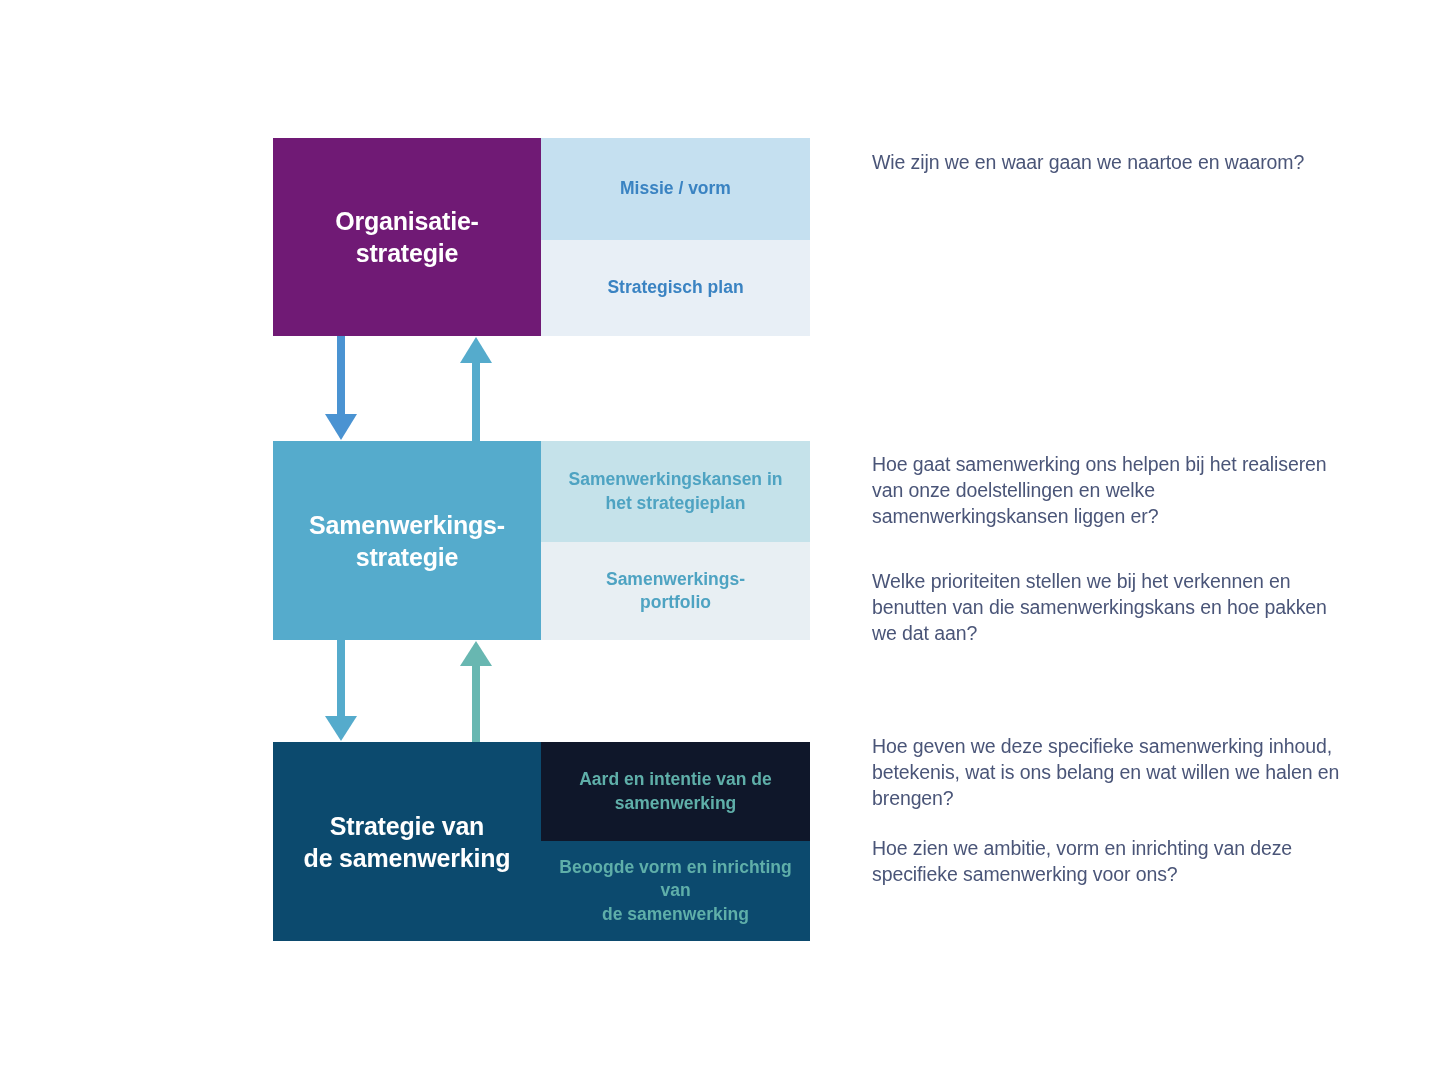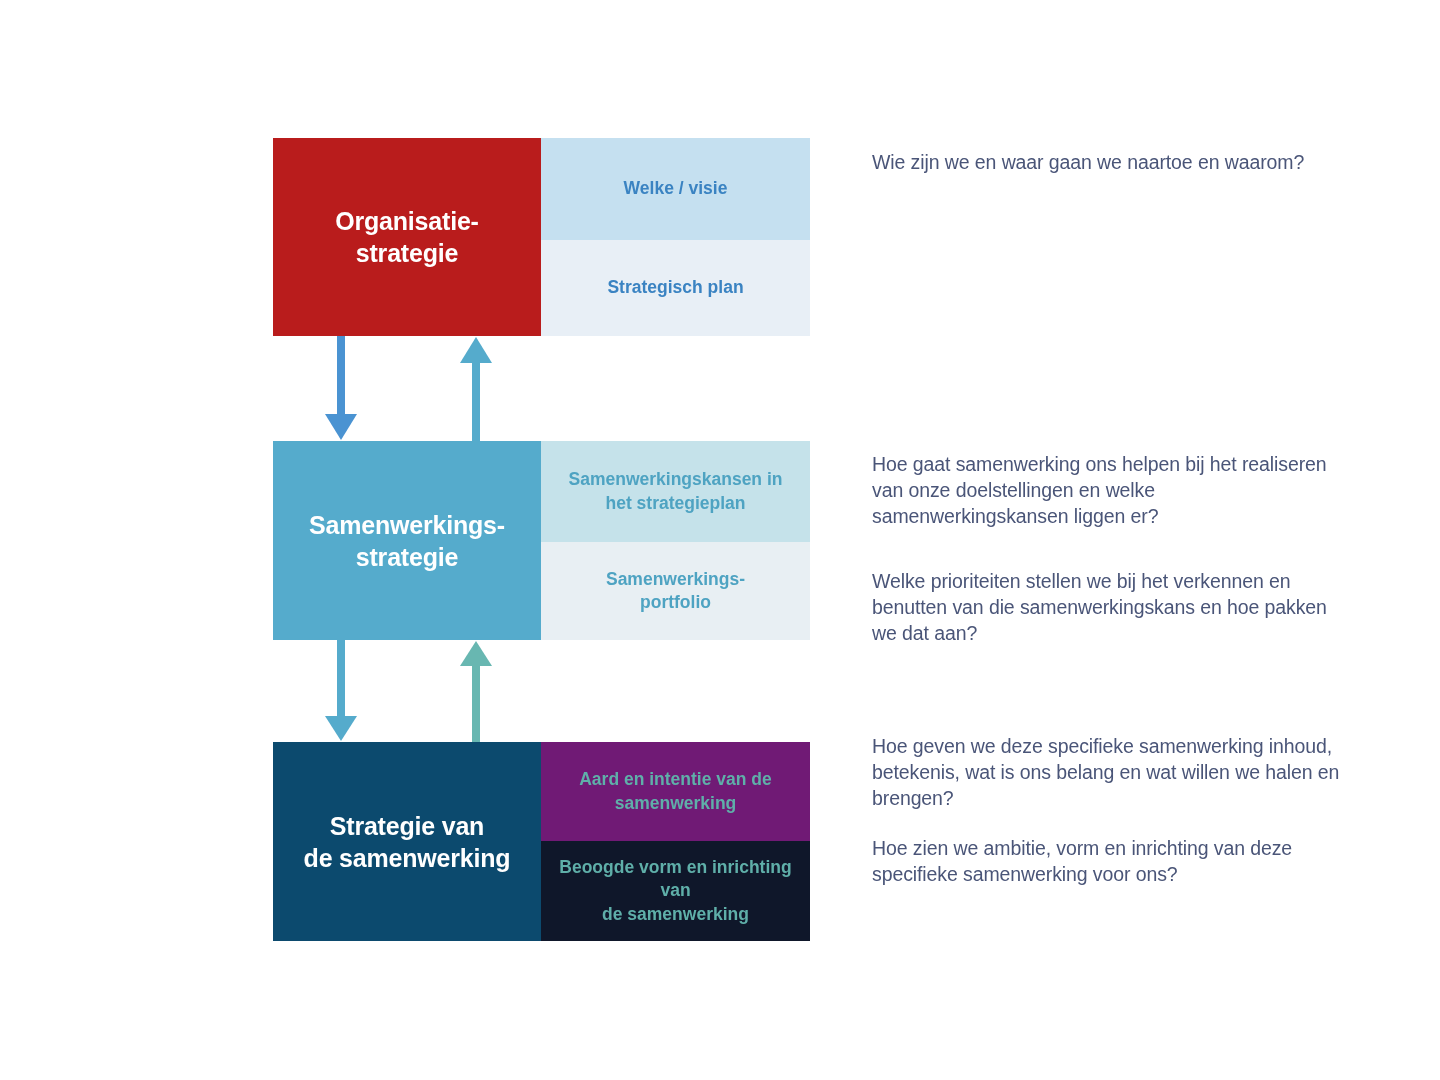--- a/index.html
+++ b/index.html
@@ -56,35 +56,35 @@
     text-align: center;
     font-weight: bold;
     font-size: 17.5px;
     line-height: 1.33;
     box-sizing: border-box;
     padding: 0 14px;
   }
 
   
   #row1 { top: 138px; height: 198px; }
-  #row1 .row-main  { background: #b91c1c; }
+  #row1 .row-main  { background: #701a75; }
   #row1 .sub-a { background: #C5E0F0; color: #3A83C2; height: 102px; }
   #row1 .sub-b { background: #E8EFF6; color: #3A83C2; height: 96px; }
 
   
   #row2 { top: 441px; height: 199px; }
   #row2 .row-main  { background: #55ABCC; }
   #row2 .sub-a { background: #C5E2EA; color: #4EA3C2; height: 101px; }
   #row2 .sub-b { background: #E8EFF3; color: #4EA3C2; height: 98px; }
 
   
   #row3 { top: 742px; height: 199px; }
   #row3 .row-main  { background: #0c4a6e; }
-  #row3 .sub-a { background: #701a75; color: #5FAFA9; height: 99px; }
-  #row3 .sub-b { background: #0f172a; color: #5FAFA9; height: 100px; }
+  #row3 .sub-a { background: #0f172a; color: #5FAFA9; height: 99px; }
+  #row3 .sub-b { background: #0c4a6e; color: #5FAFA9; height: 100px; }
 
   
   .arrow {
     position: absolute;
     width: 40px;
   }
   .arrow svg { display: block; }
 
   #arrow-down-1 { left: 321px; top: 336px; height: 105px; }
   #arrow-up-1   { left: 456px; top: 336px; height: 105px; }
@@ -121,21 +121,21 @@
 <div class="canvas">
 
   <div class="row" id="row1">
     <div class="row-main">
       <span>
         <span>Organisatie-</span><br>
         <span>strategie</span>
       </span>
     </div>
     <div class="row-subs">
-      <div class="sub sub-a">Welke / visie</div>
+      <div class="sub sub-a">Missie / vorm</div>
       <div class="sub sub-b">Strategisch plan</div>
     </div>
   </div>
 
   <div class="row" id="row2">
     <div class="row-main">
       <span>
         <span>Samenwerkings-</span><br>
         <span>strategie</span>
       </span>

